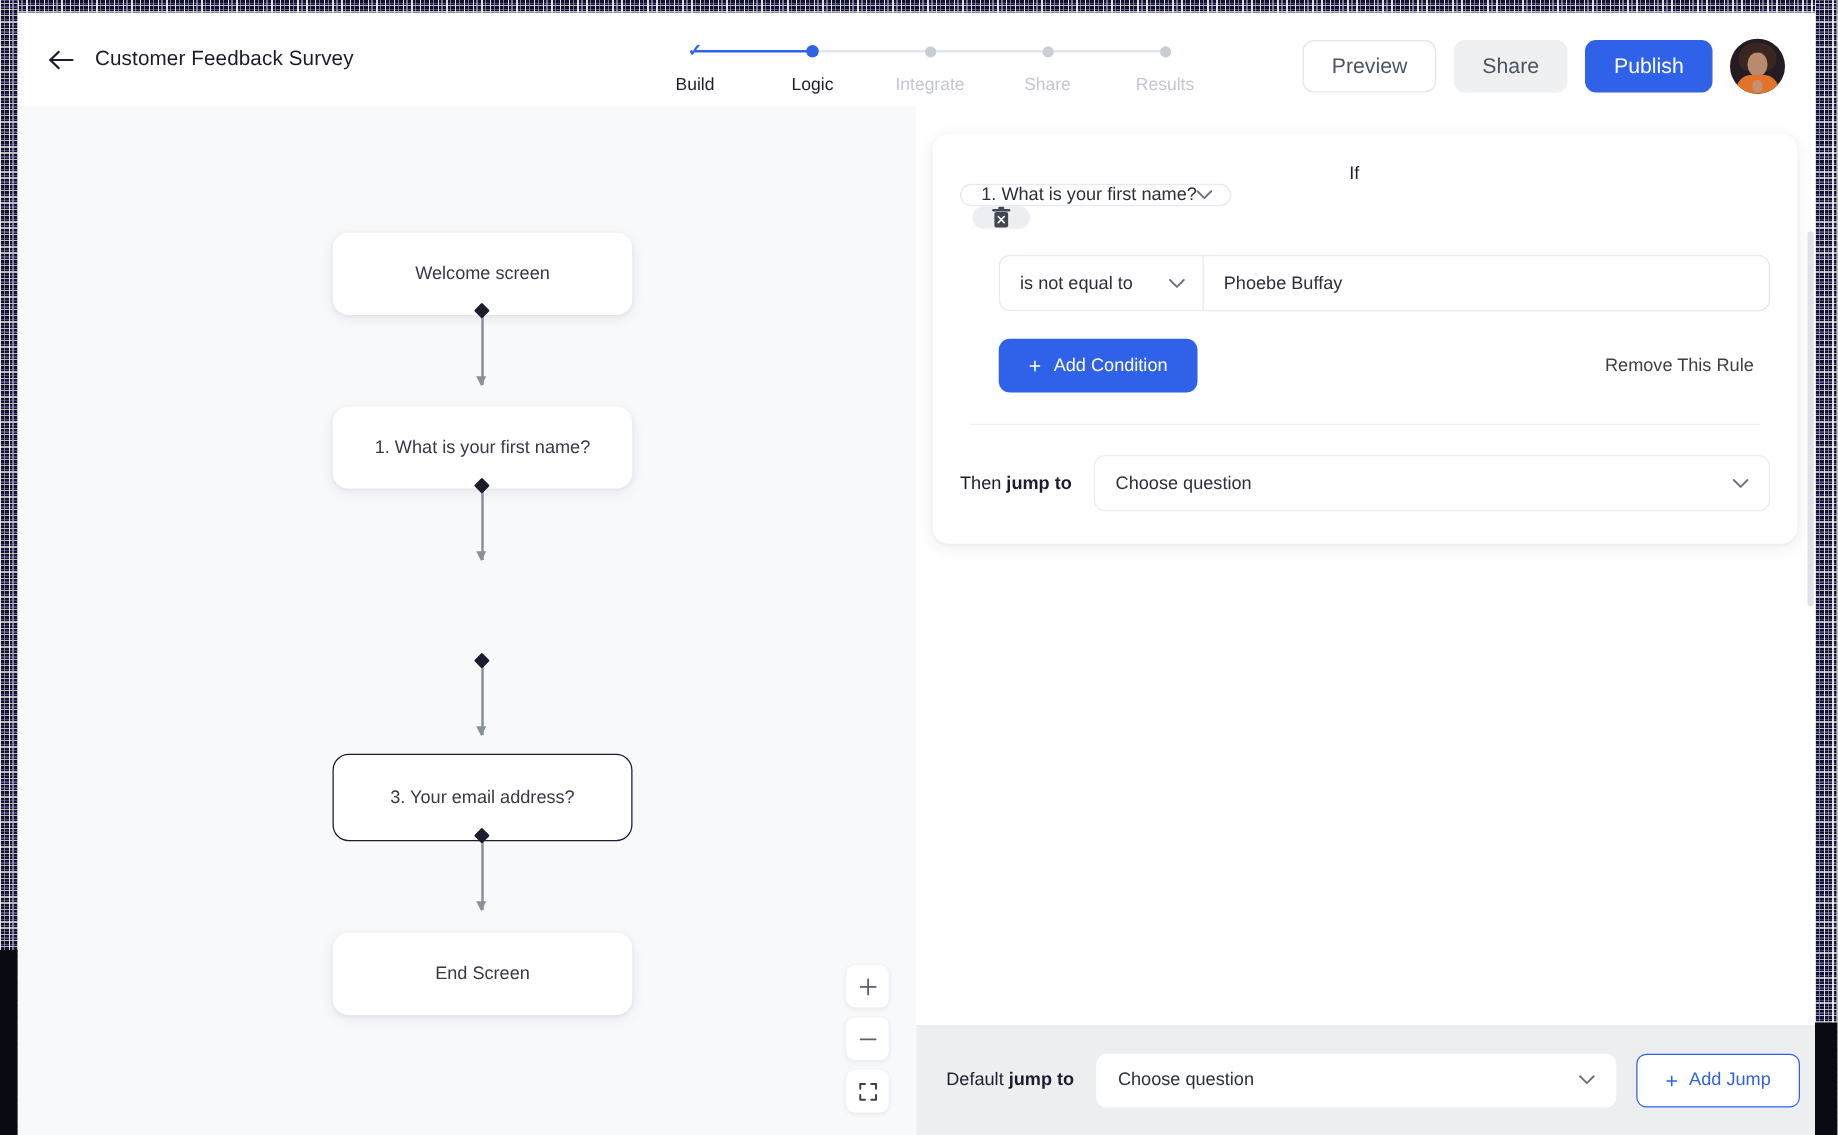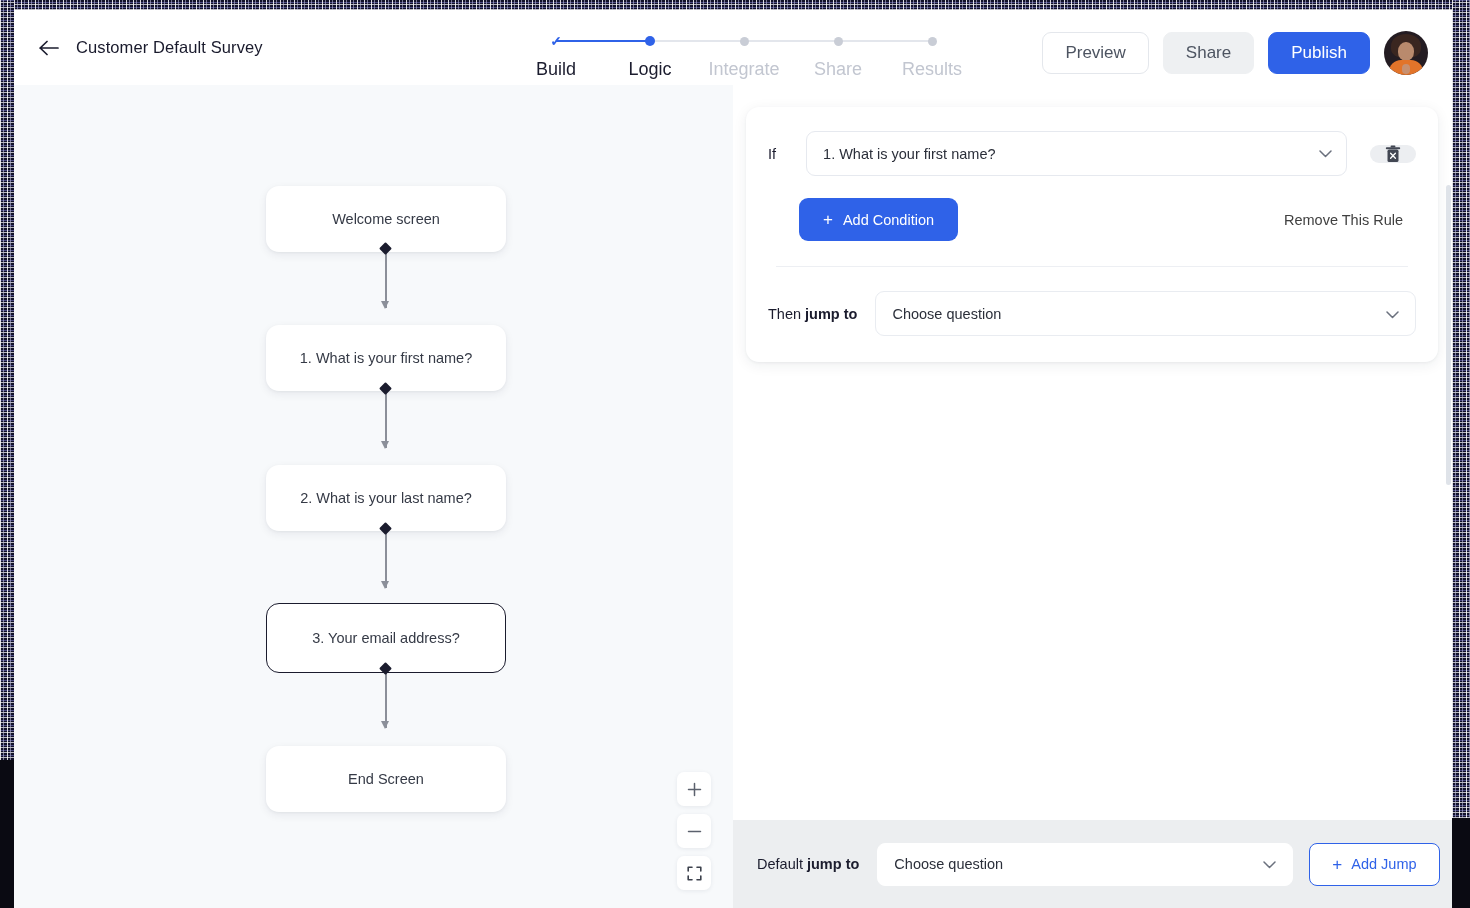--- a/index.html
+++ b/index.html
@@ -60,21 +60,21 @@
   .step .dot { width: 9px; height: 9px; border-radius: 50%; background: #c9cdd6; z-index: 2; }
   .step.active .dot { background: #2f62e8; width: 10px; height: 10px; }
   .step.done .dot { background: transparent; width: auto; height: auto; }
   .step .check { color: #2f62e8; font-size: 14px; line-height: 1; font-weight: 600; }
   .step .line {
     position: absolute; top: 50%; left: 50%; width: 100%; height: 2px;
     background: #e3e6ec; transform: translateY(-50%); z-index: 1;
   }
   .step.done .line { background: #2f62e8; }
   .step:last-child .line { display: none; }
-  .step .label { margin-top: 9px; font-size: 18px; color: #c2c6d0; white-space: nowrap; }
+  .step .label { margin-top: 9px; font-size: 14px; color: #c2c6d0; white-space: nowrap; }
   .step.done .label, .step.active .label { color: #1b1c2e; }
 
   
   .actions {
     position: absolute; right: 24px; top: 21px;
     display: flex; align-items: center; gap: 14px;
   }
   .btn {
     height: 42px; border-radius: 9px; font-size: 17px; display: flex;
     align-items: center; justify-content: center; cursor: pointer; padding: 0 22px;
@@ -131,21 +131,21 @@
   
   .panel {
     position: absolute; left: 733px; top: 85px; width: 719px; height: 823px;
     background: #ffffff; overflow: hidden;
   }
   .rule-card {
     position: absolute; left: 13px; top: 22px; width: 692px; border-radius: 13px;
     background: #ffffff; padding: 24px 22px 26px 22px;
     box-shadow: 0 3px 14px rgba(25,35,60,.075), 0 1px 3px rgba(25,35,60,.05);
   }
-  .if-row { display: flex; align-items: center; gap: 13px; }
+  .if-row { display: flex; align-items: flex-start; gap: 0; flex-direction: column; }
   .if-label { font-size: 14.5px; color: #1b1c2e; align-self: center; margin-right: 17px; }
   .select {
     flex: 1; height: 45px; border: 1px solid #e6e9ef; border-radius: 9px;
     background: #fff; display: flex; align-items: center; justify-content: space-between;
     padding: 0 14px 0 16px; font-size: 14.5px; color: #2b2f3a; cursor: pointer;
   }
   .select .chev { color: #6b717e; font-size: 12px; line-height: 1; }
   .del-wrap {
     width: 46px; margin-left: 10px; border-radius: 9px; background: #eceef1;
     display: flex; align-items: center; justify-content: center; cursor: pointer;
@@ -212,21 +212,21 @@
 <body>
 
 <div id="root">
 
   <div class="topbar">
     <div class="back-btn">
       <svg width="21" height="16" viewBox="0 0 21 16" fill="none" aria-hidden="true">
         <path d="M1 8h18M8 1.5 1.2 8 8 14.5" stroke="#1b1c2e" stroke-width="1.7" stroke-linecap="round" stroke-linejoin="round"></path>
       </svg>
     </div>
-    <div class="app-title">Customer Default Survey</div>
+    <div class="app-title">Customer Feedback Survey</div>
 
     <div class="stepper">
       <div class="step done">
         <div class="marker-row">
           <div class="line"></div>
           <div class="dot">
             <span class="check">✓</span>
           </div>
         </div>
         <div class="label">Build</div>
@@ -287,23 +287,20 @@
 
     <div class="node" style="top:240px">
       <span>1. What is your first name?</span>
     </div>
     <div class="connector" style="top:303px;height:60px">
       <div class="stem"></div>
       <div class="diamond"></div>
       <div class="arrow"></div>
     </div>
 
-    <div class="node" style="top:380px">
-      <span>2. What is your last name?</span>
-    </div>
     <div class="connector" style="top:443px;height:60px">
       <div class="stem"></div>
       <div class="diamond"></div>
       <div class="arrow"></div>
     </div>
 
     <div class="node selected" style="top:518px;height:70px">
       <span>3. Your email address?</span>
     </div>
     <div class="connector" style="top:583px;height:60px">
@@ -351,20 +348,31 @@
         <div class="del-wrap">
           <svg width="16" height="18" viewBox="0 0 16 18" aria-hidden="true">
             <rect x="2.5" y="4.6" width="11" height="12.4" rx="1.6" fill="#424753"></rect>
             <rect x="0.8" y="2.2" width="14.4" height="2" rx="1" fill="#424753"></rect>
             <rect x="5.6" y="0.4" width="4.8" height="2" rx="0.9" fill="#424753"></rect>
             <path d="M5.6 8.2l4.8 5M10.4 8.2l-4.8 5" stroke="#ffffff" stroke-width="1.3" stroke-linecap="round"></path>
           </svg>
         </div>
       </div>
 
+      <div class="cond-row">
+        <div class="cond-op">
+          <span>is not equal to</span>
+          <span class="chev">
+            <svg width="13" height="8" viewBox="0 0 13 8" fill="none" aria-hidden="true">
+              <path d="M1 1l5.5 5.5L12 1" stroke="#6b717e" stroke-width="1.5" stroke-linecap="round" stroke-linejoin="round"></path>
+            </svg>
+          </span>
+        </div>
+        <div class="cond-val" placeholder="Enter value">Phoebe Buffay</div>
+      </div>
 
       <div class="action-row">
         <div class="btn-add-cond">
           <span class="plus">+</span>
           <span>Add Condition</span>
         </div>
         <div class="remove-rule">Remove This Rule</div>
       </div>
 
       <div class="divider"></div>

